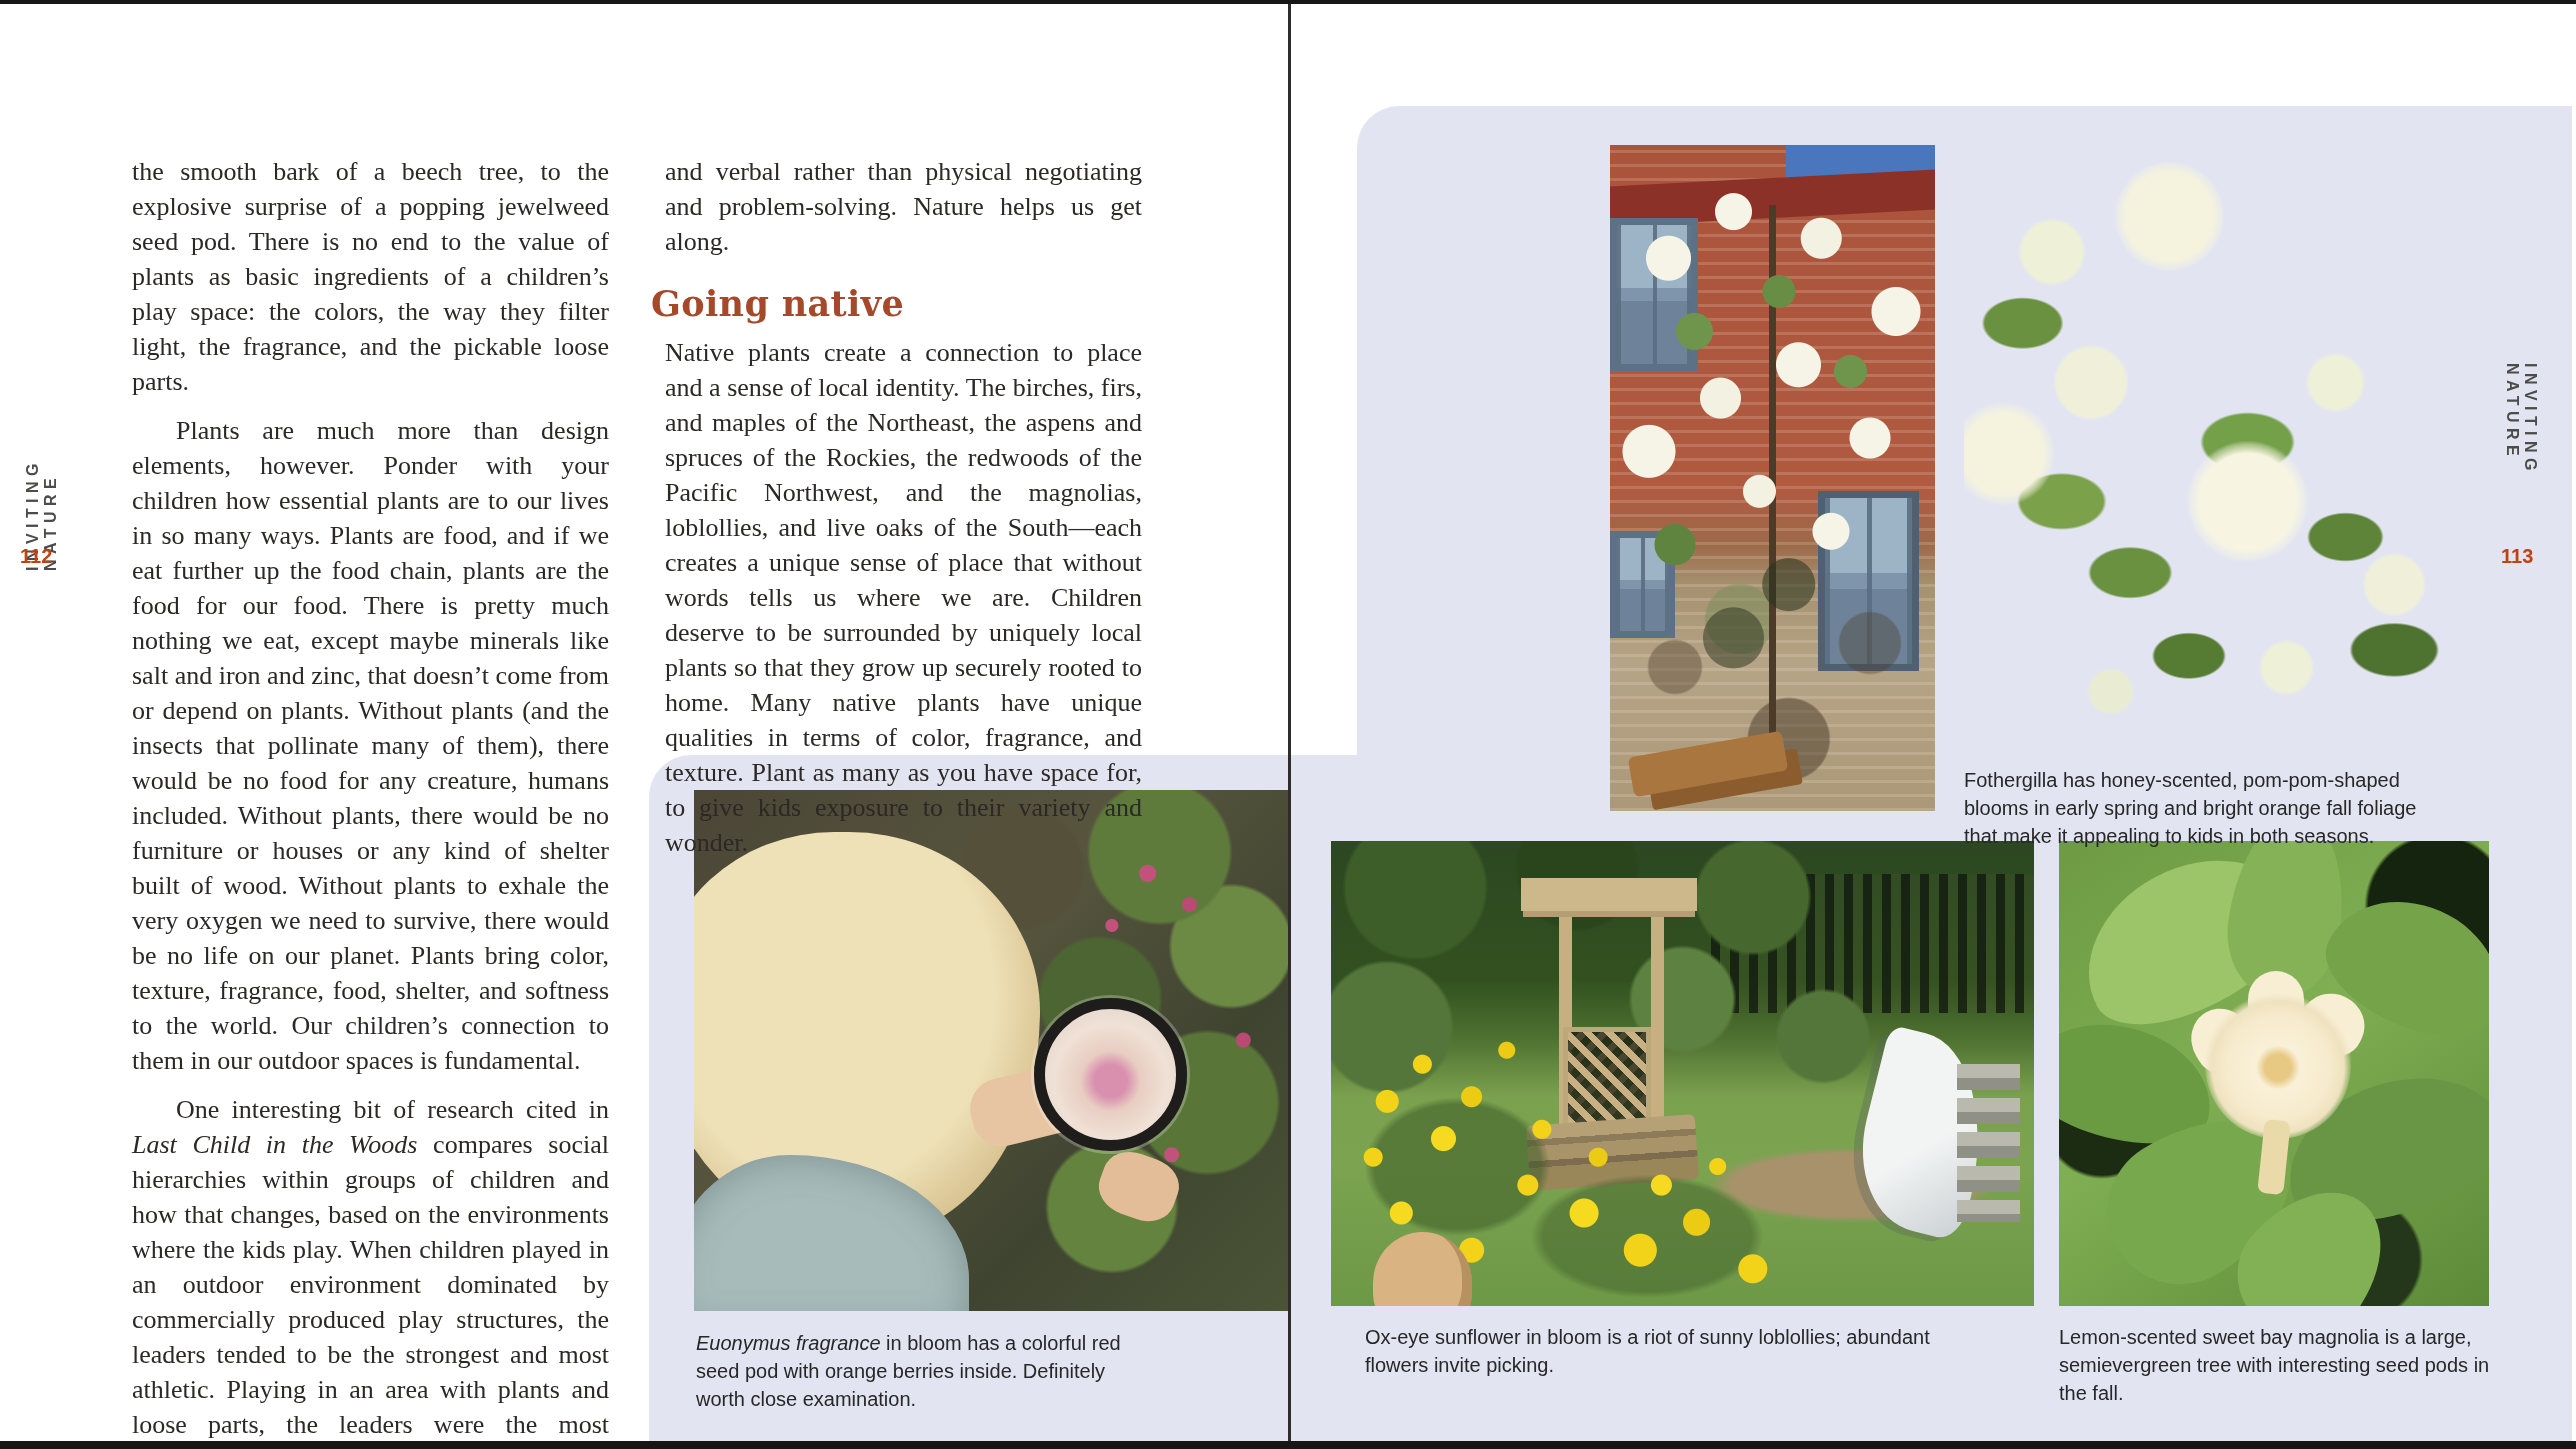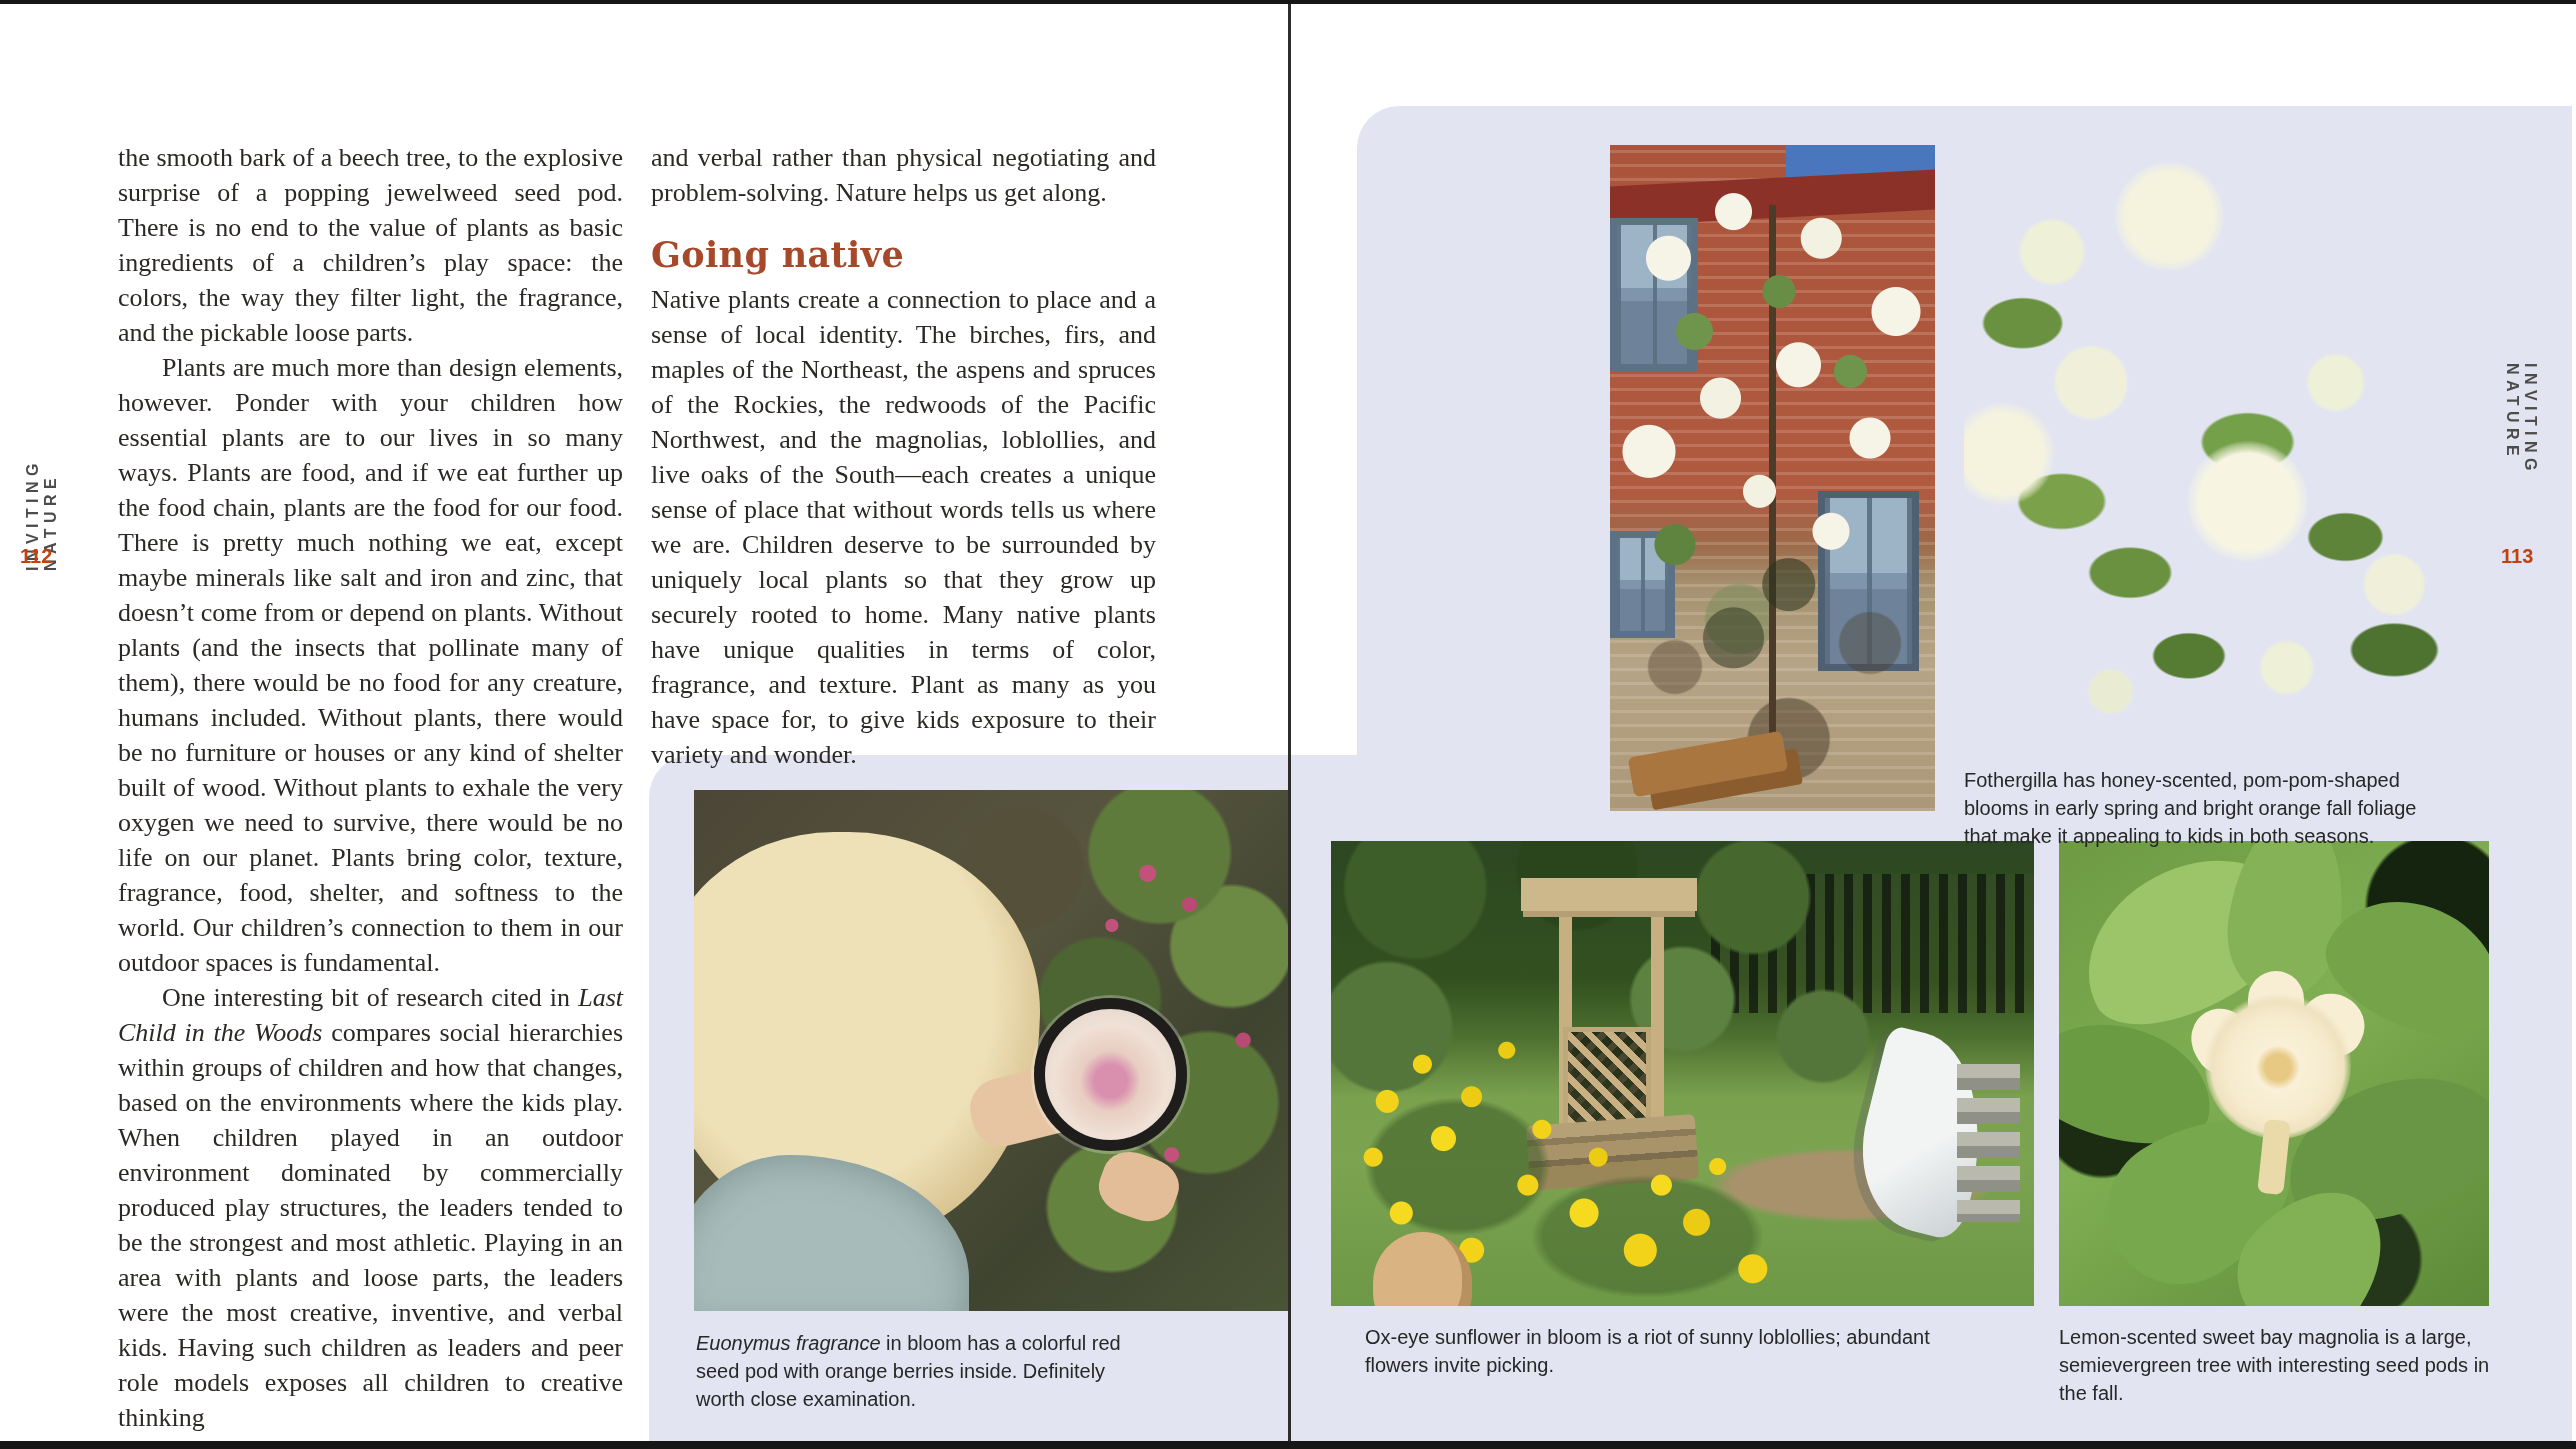--- a/index.html
+++ b/index.html
@@ -27,21 +27,21 @@
   .page-num{position:absolute;font-family:"Liberation Sans",sans-serif;font-weight:700;
             font-size:20px;color:#c2410c;z-index:5;}
   #page-num-112{left:20px;top:545px;}
   #page-num-113{left:2501px;top:545px;}
 
   
   .bodycol{position:absolute;width:505px;font-size:26px;line-height:35px;
            text-align:justify;z-index:5;}
   #col1{left:118px;top:140px;}
   #col2{left:651px;top:140px;}
-  .bodycol p{margin:0;}
+  .bodycol p{margin:14px;}
   .bodycol p.indent{text-indent:44px;}
   .ital{font-style:italic;}
   #going-native{font-family:"DejaVu Serif",serif;font-weight:700;font-size:35px;
                 color:#a6492b;margin:27px 0 10px 0;letter-spacing:0.01em;}
 
   
   .caption{position:absolute;font-family:"Liberation Sans",sans-serif;font-size:20px;
            line-height:28px;color:#272727;z-index:6;}
   #cap-dogwood{left:1435px;top:693px;width:166px;}
   #cap-fothergilla{left:1964px;top:766px;width:487px;}

